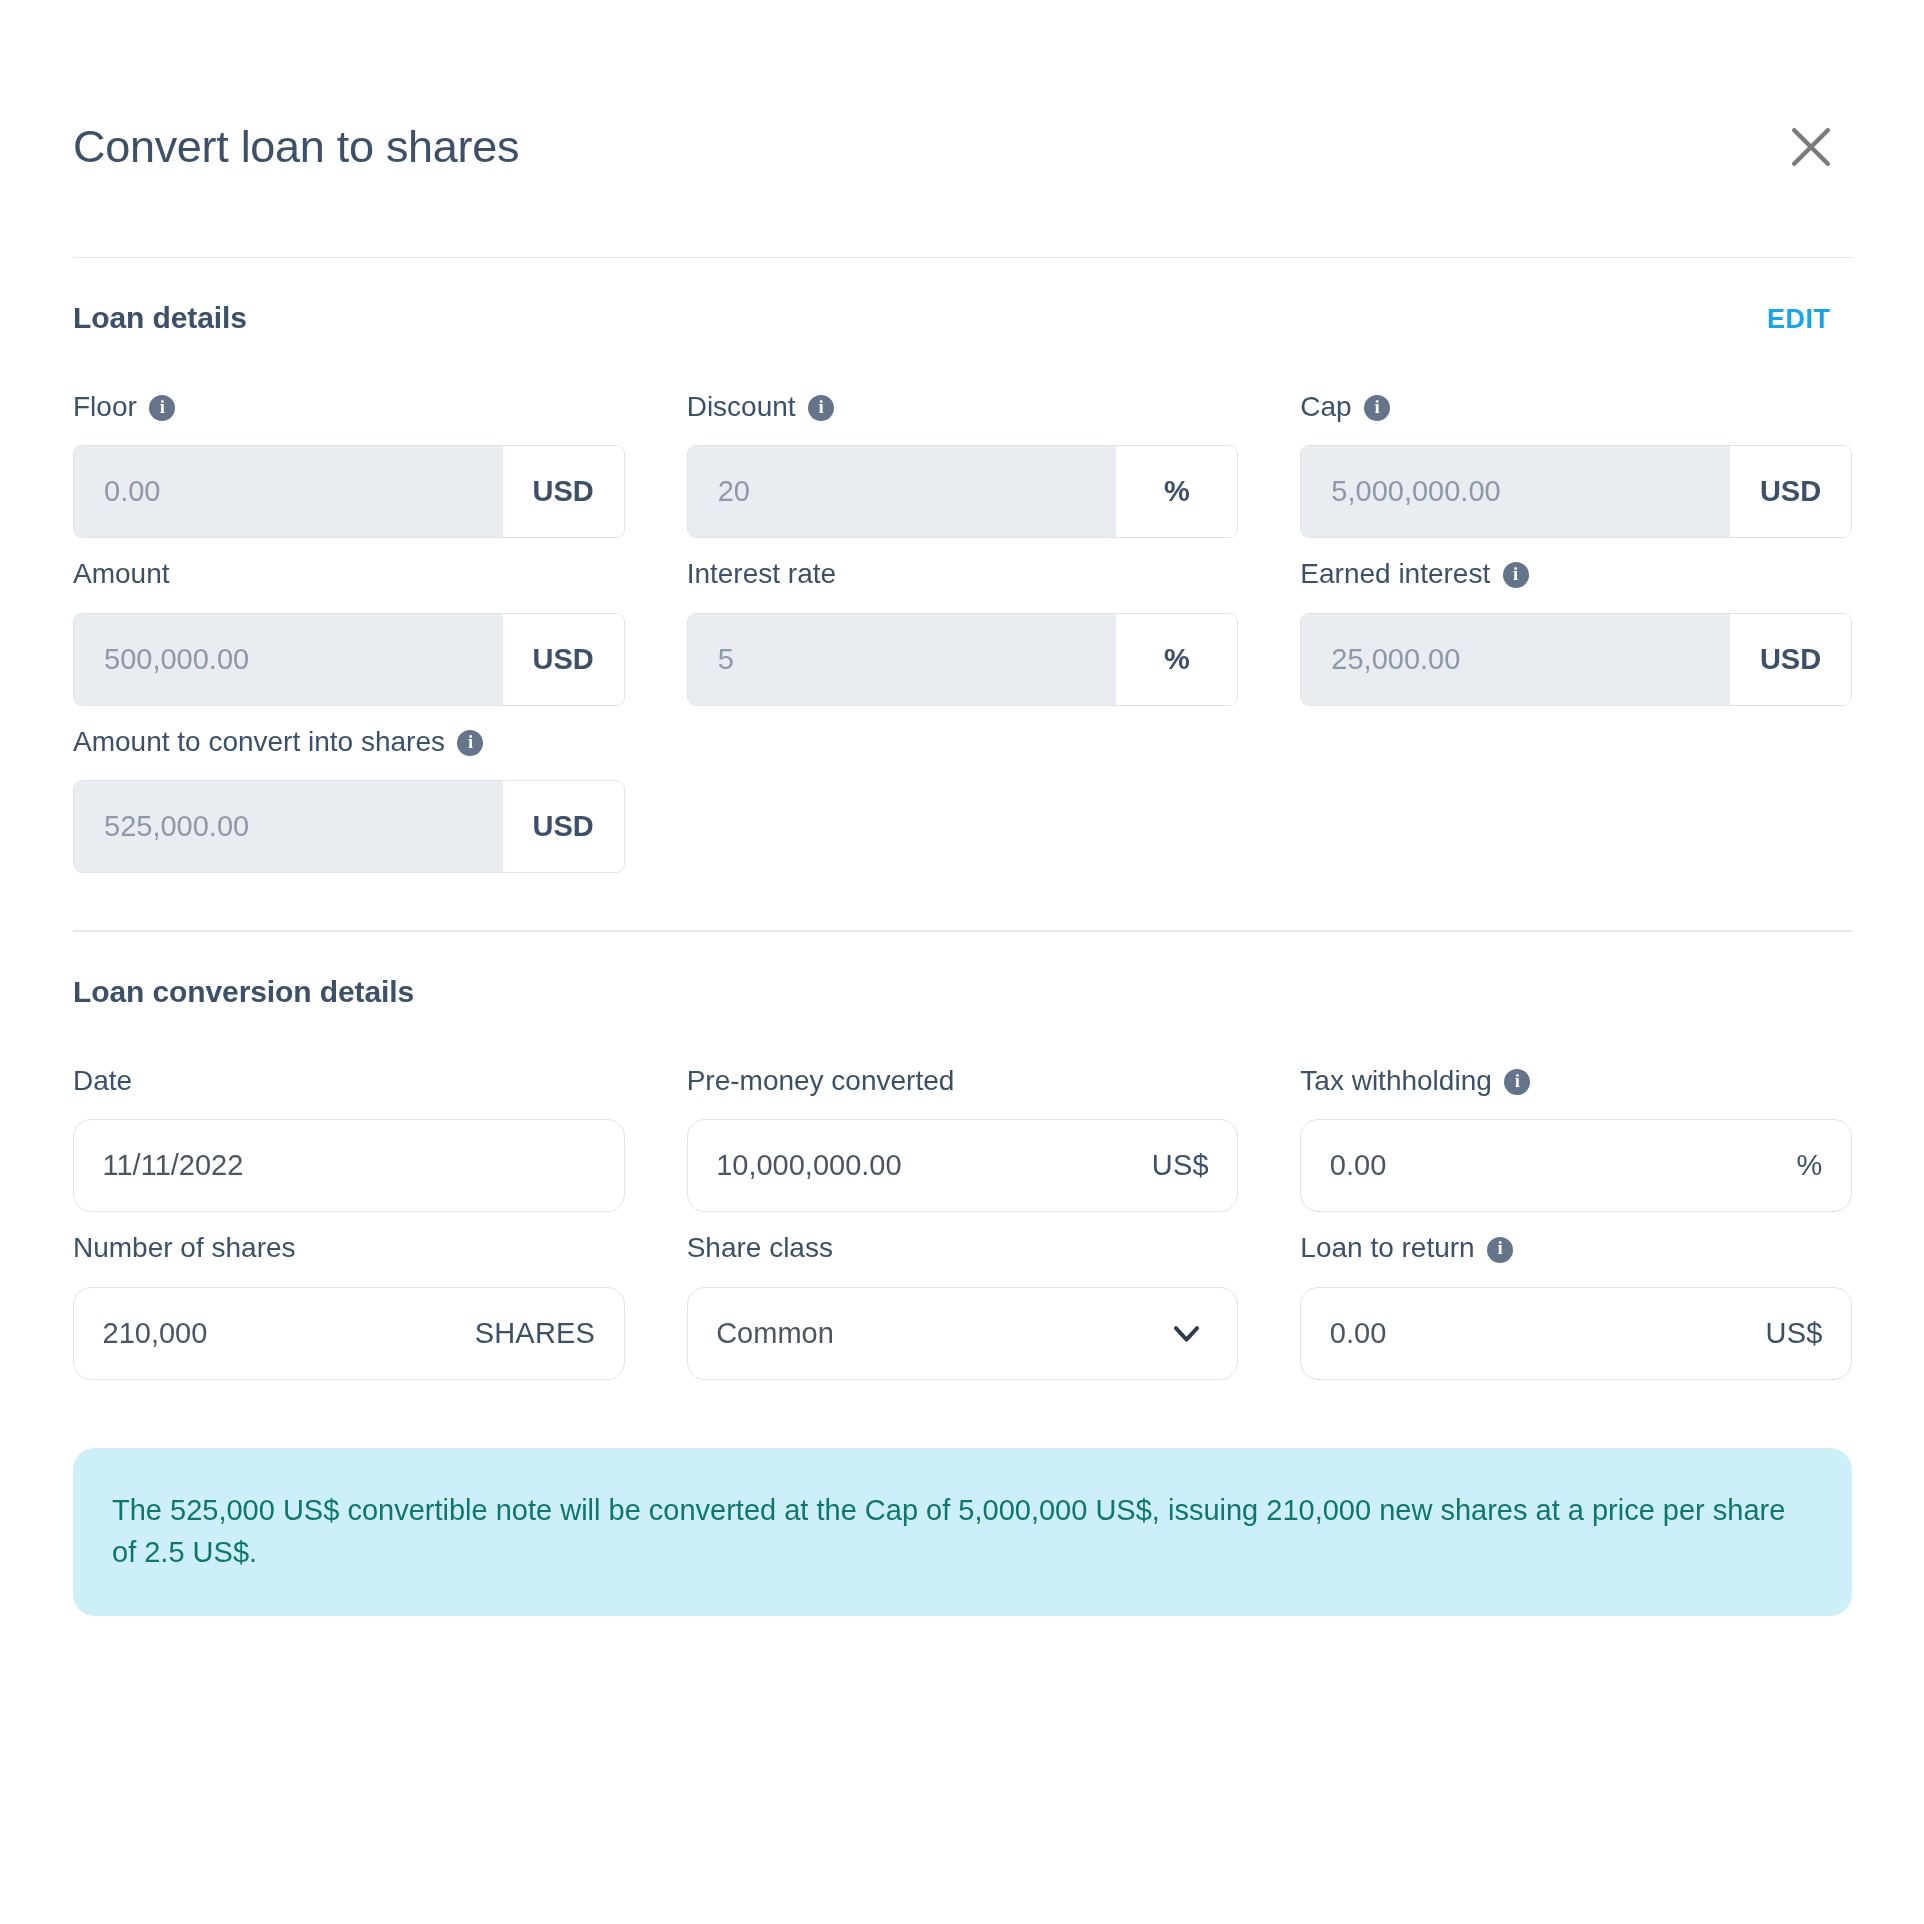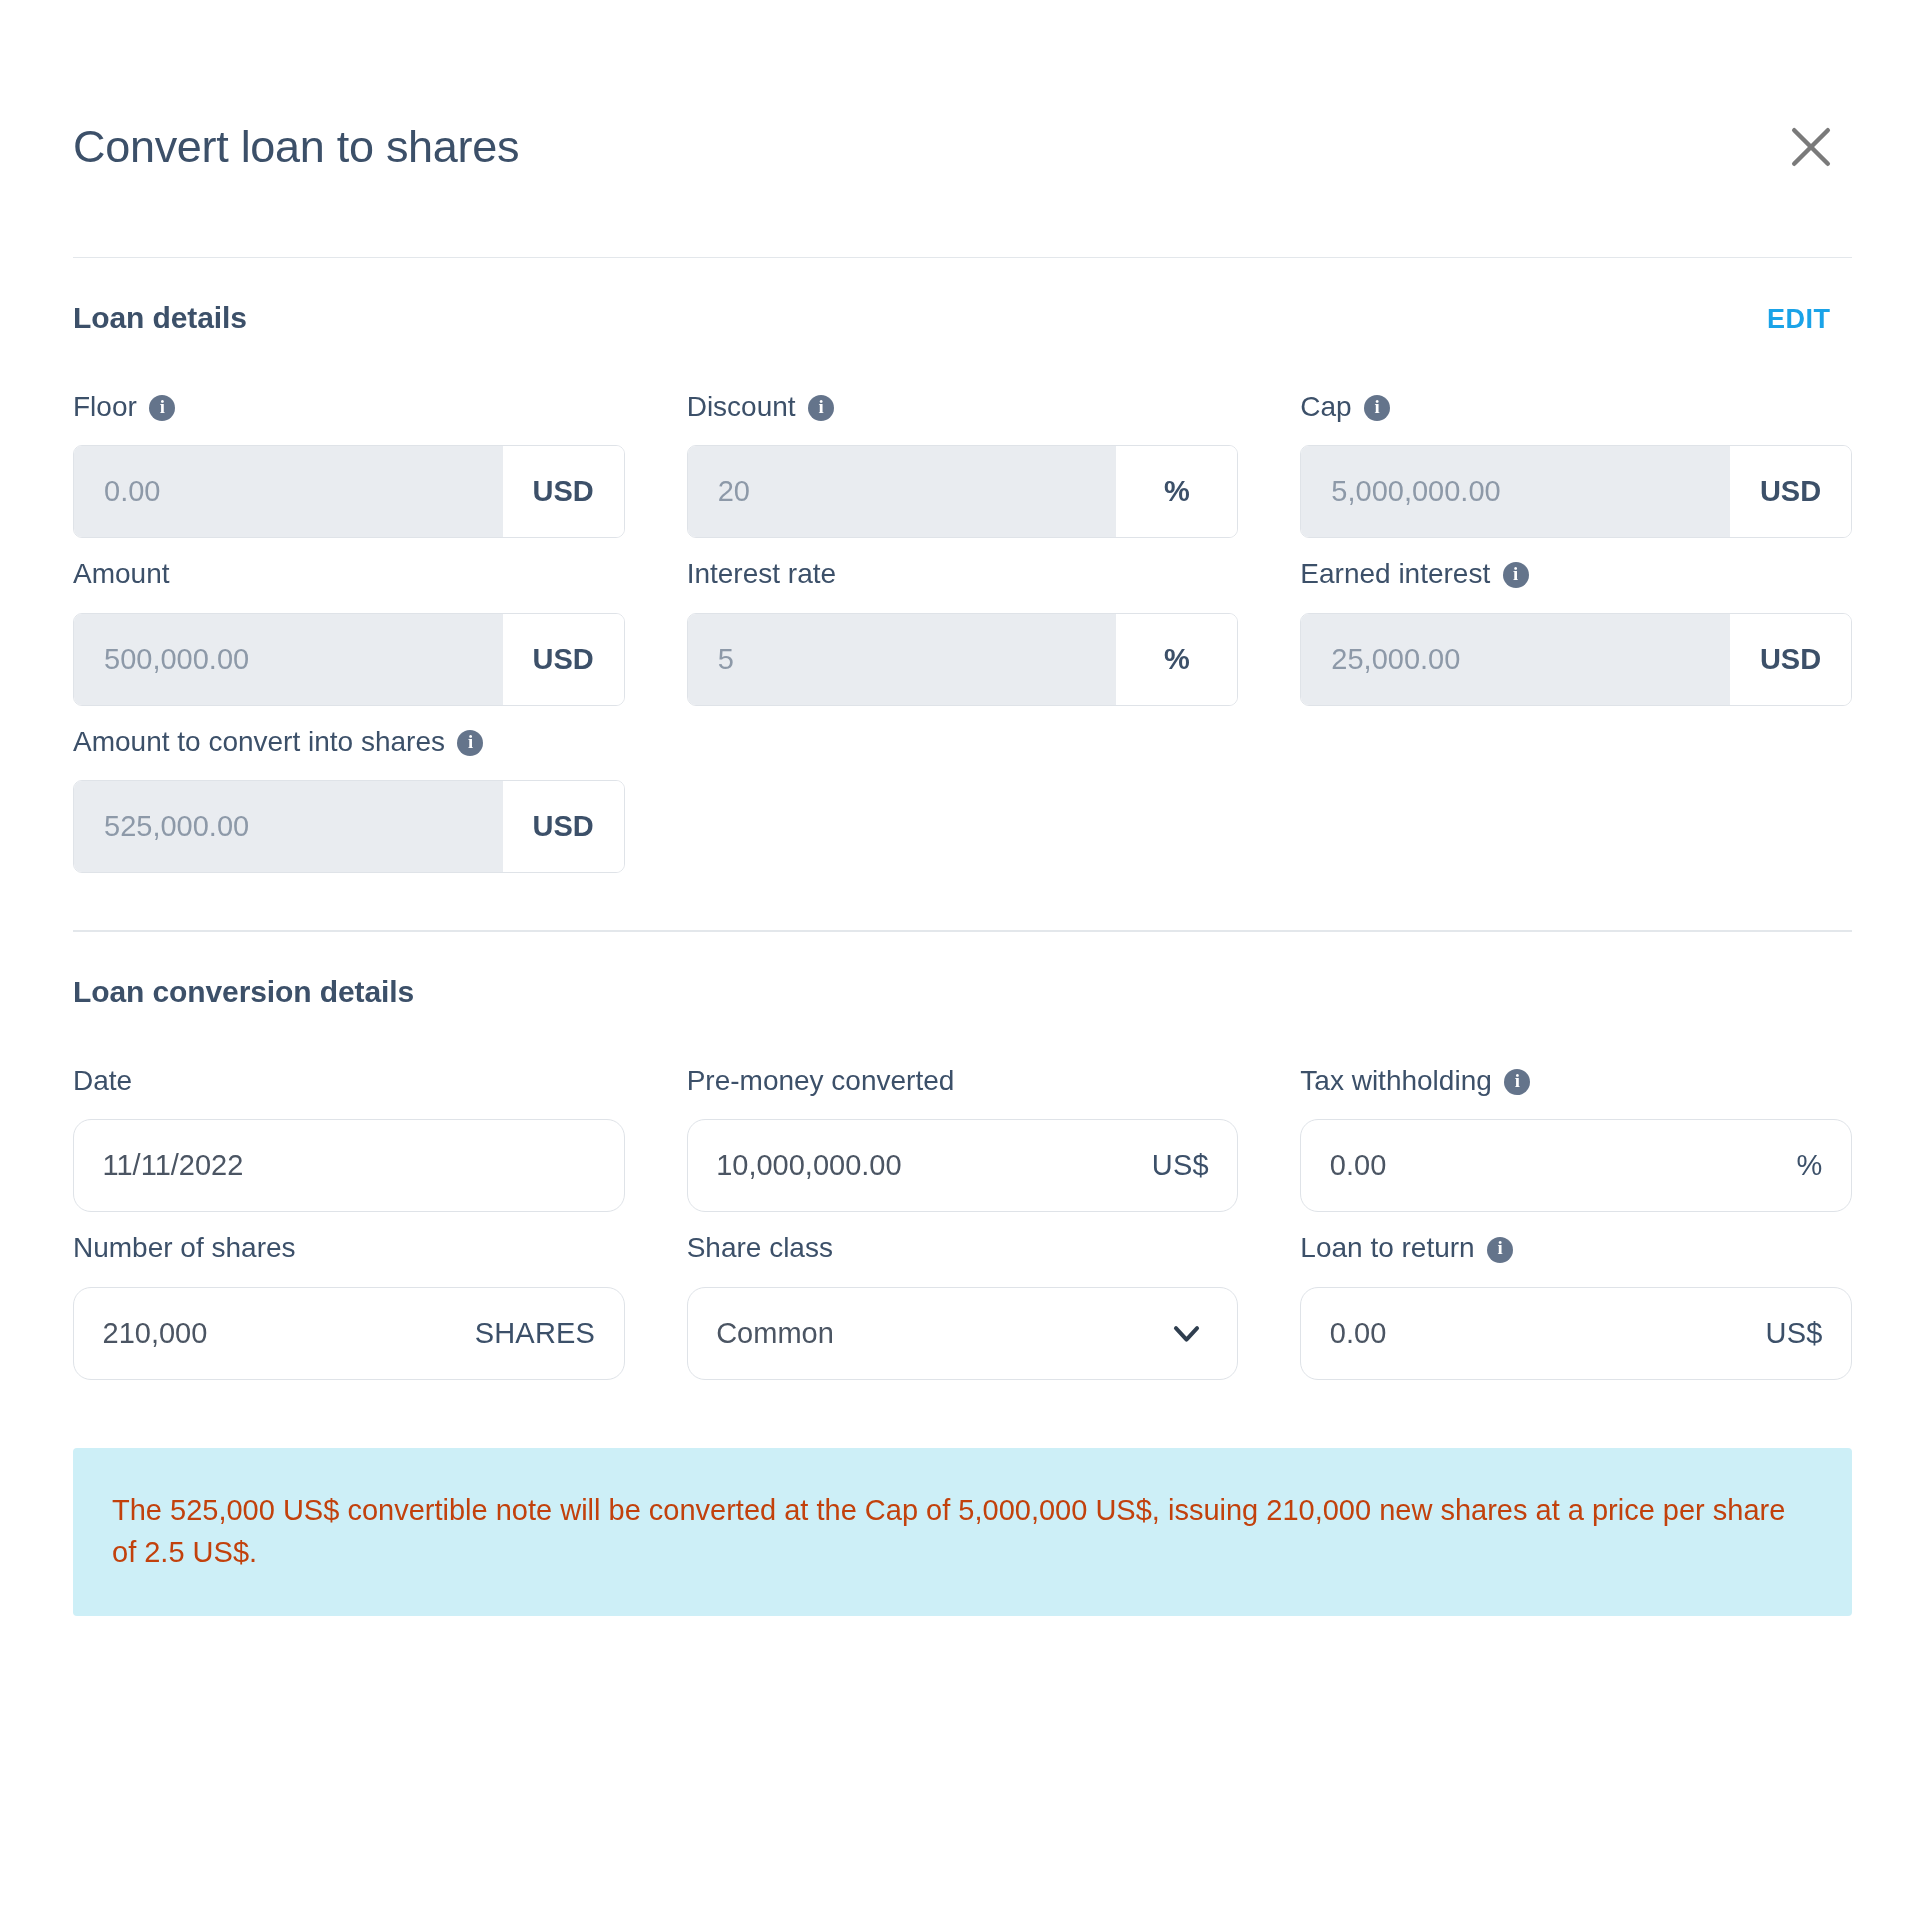--- a/index.html
+++ b/index.html
@@ -175,25 +175,25 @@
     font-size: 29px;
     color: #3c5069;
     letter-spacing: 0.2px;
   }
   .input-plain .chev { display: flex; align-items: center; padding-right: 3.6px; }
 
   
   .banner {
     margin-top: 52px;
     background: #cdeff7;
-    border-radius: 4px;
+    border-radius: 22px;
     padding: 41px 39px 43px 39px;
     font-size: 29px;
     line-height: 1.45;
-    color: #c2410c;
+    color: #0f766e;
   }
 
   .spacer-row { height: 0; }
 </style>
 </head>
 <body>
 
 <div class="modal">
 
   <div class="modal-header">

